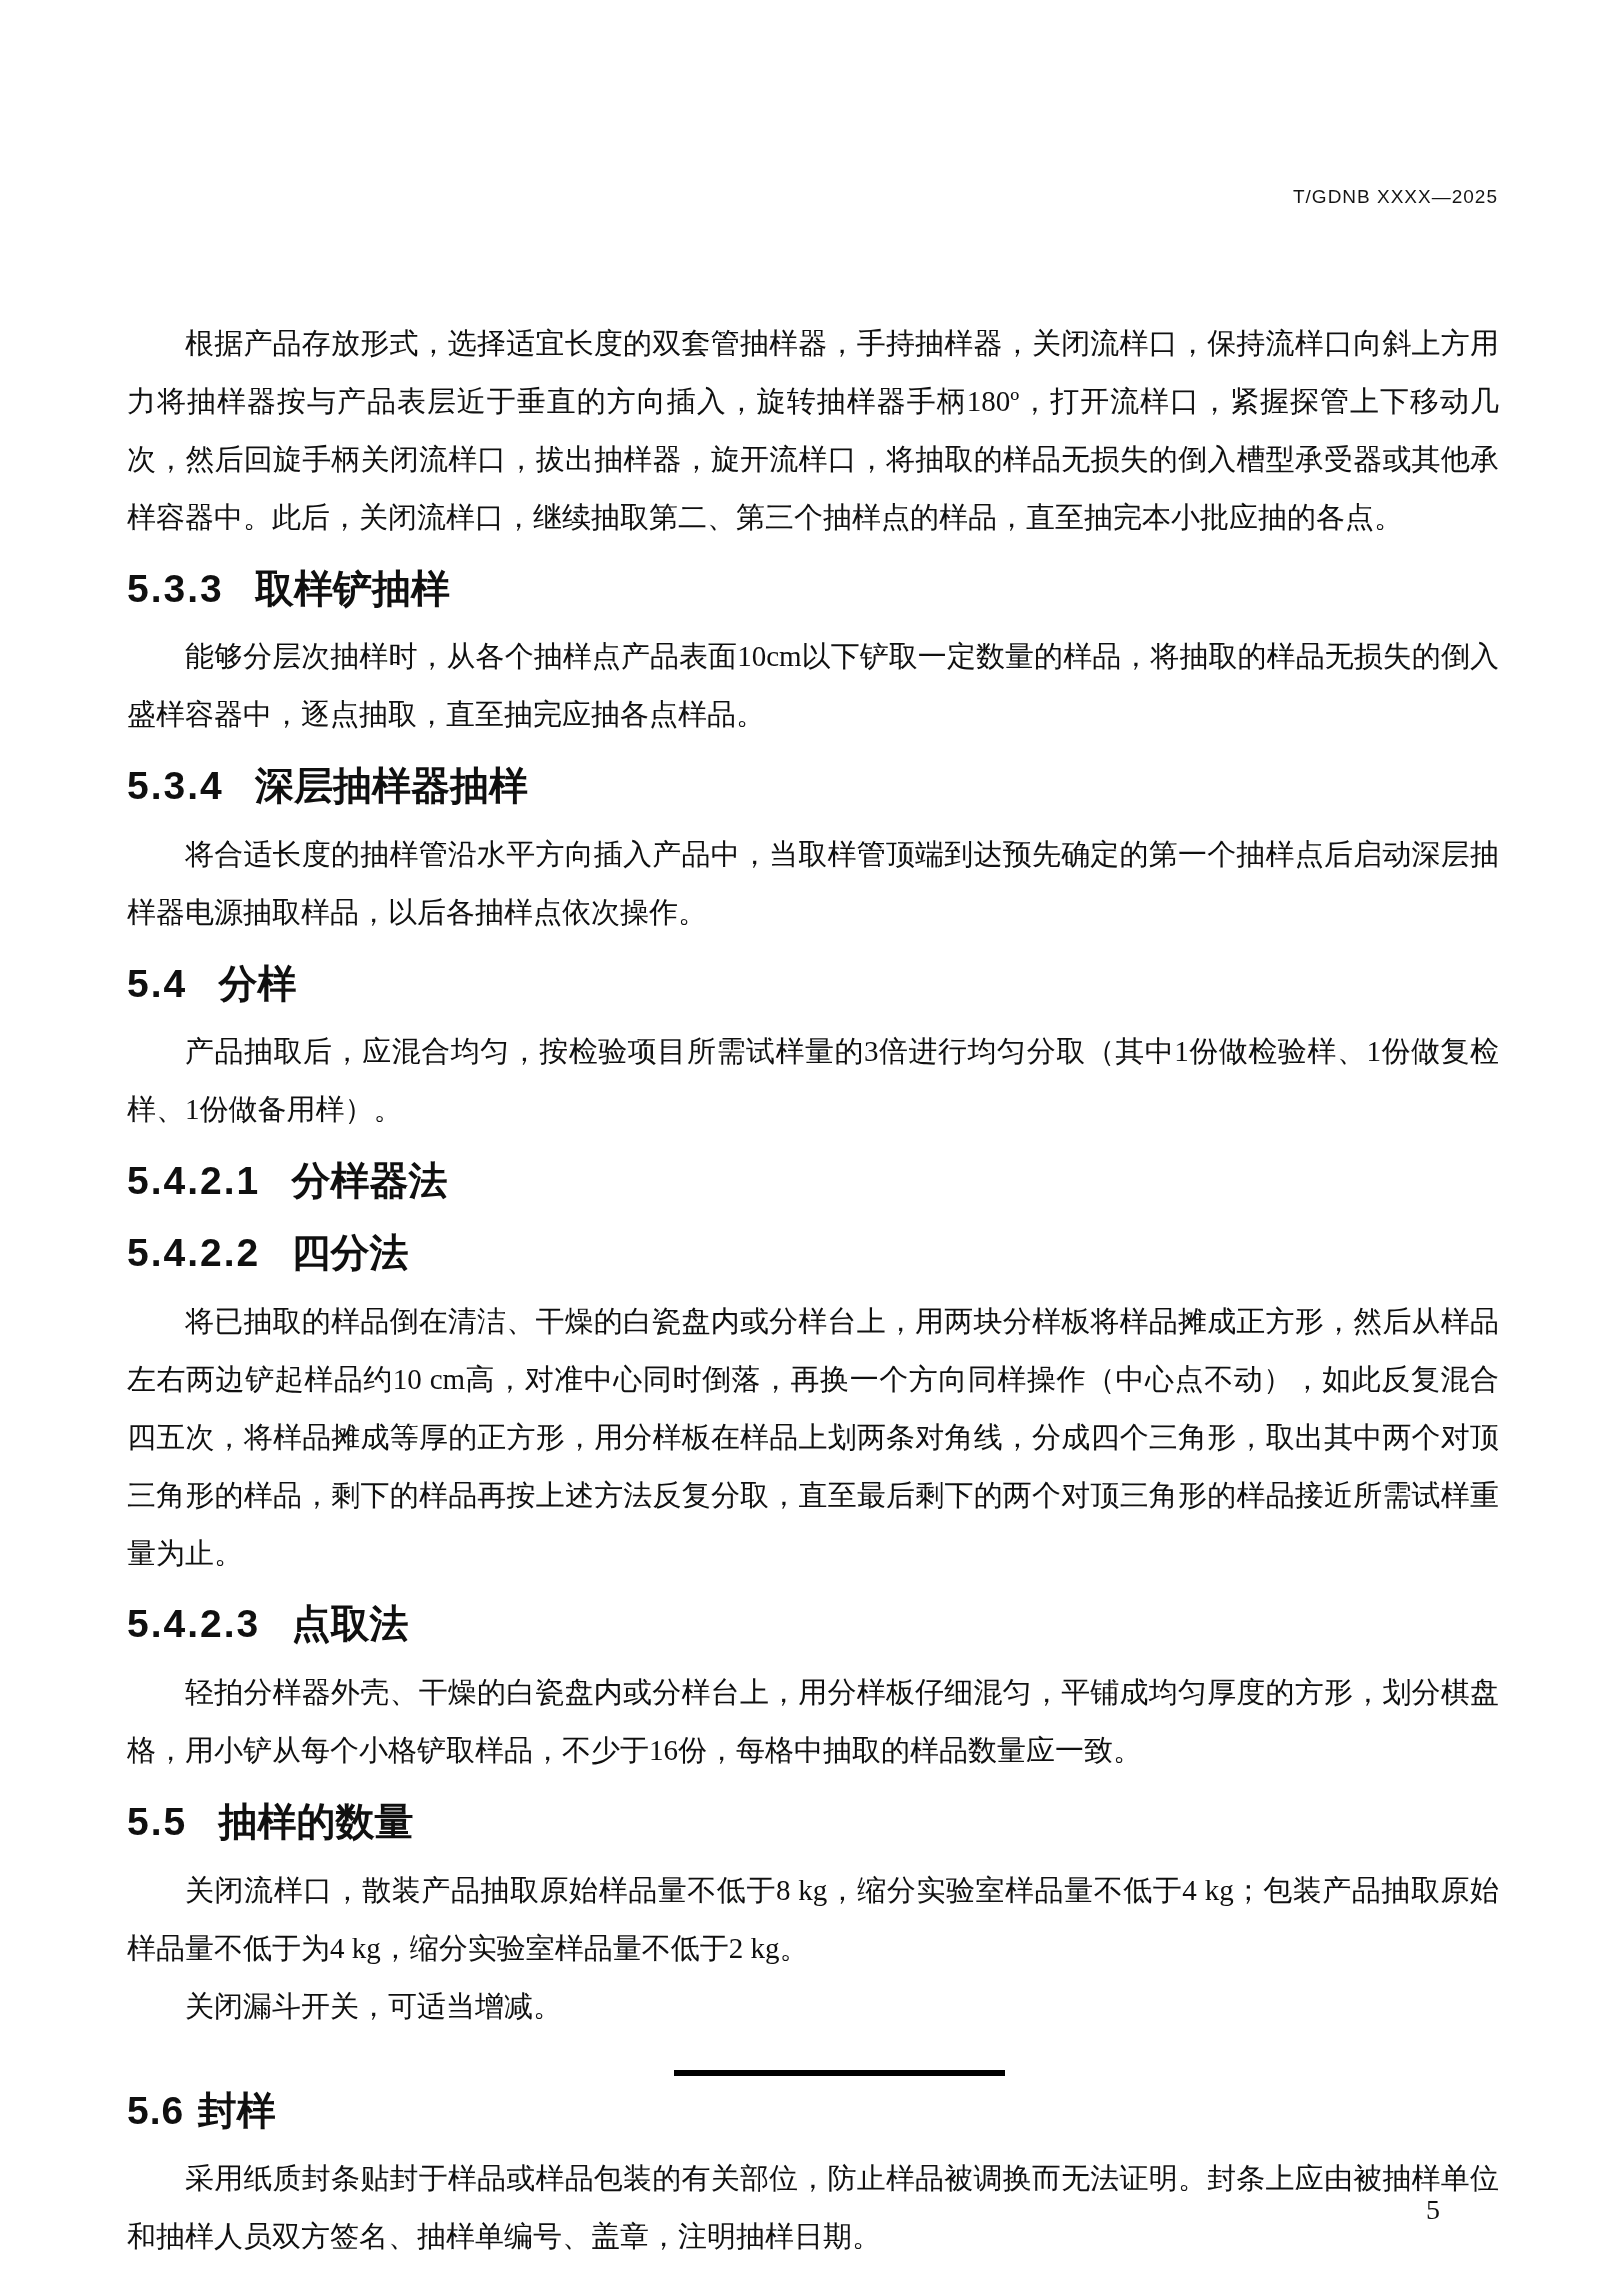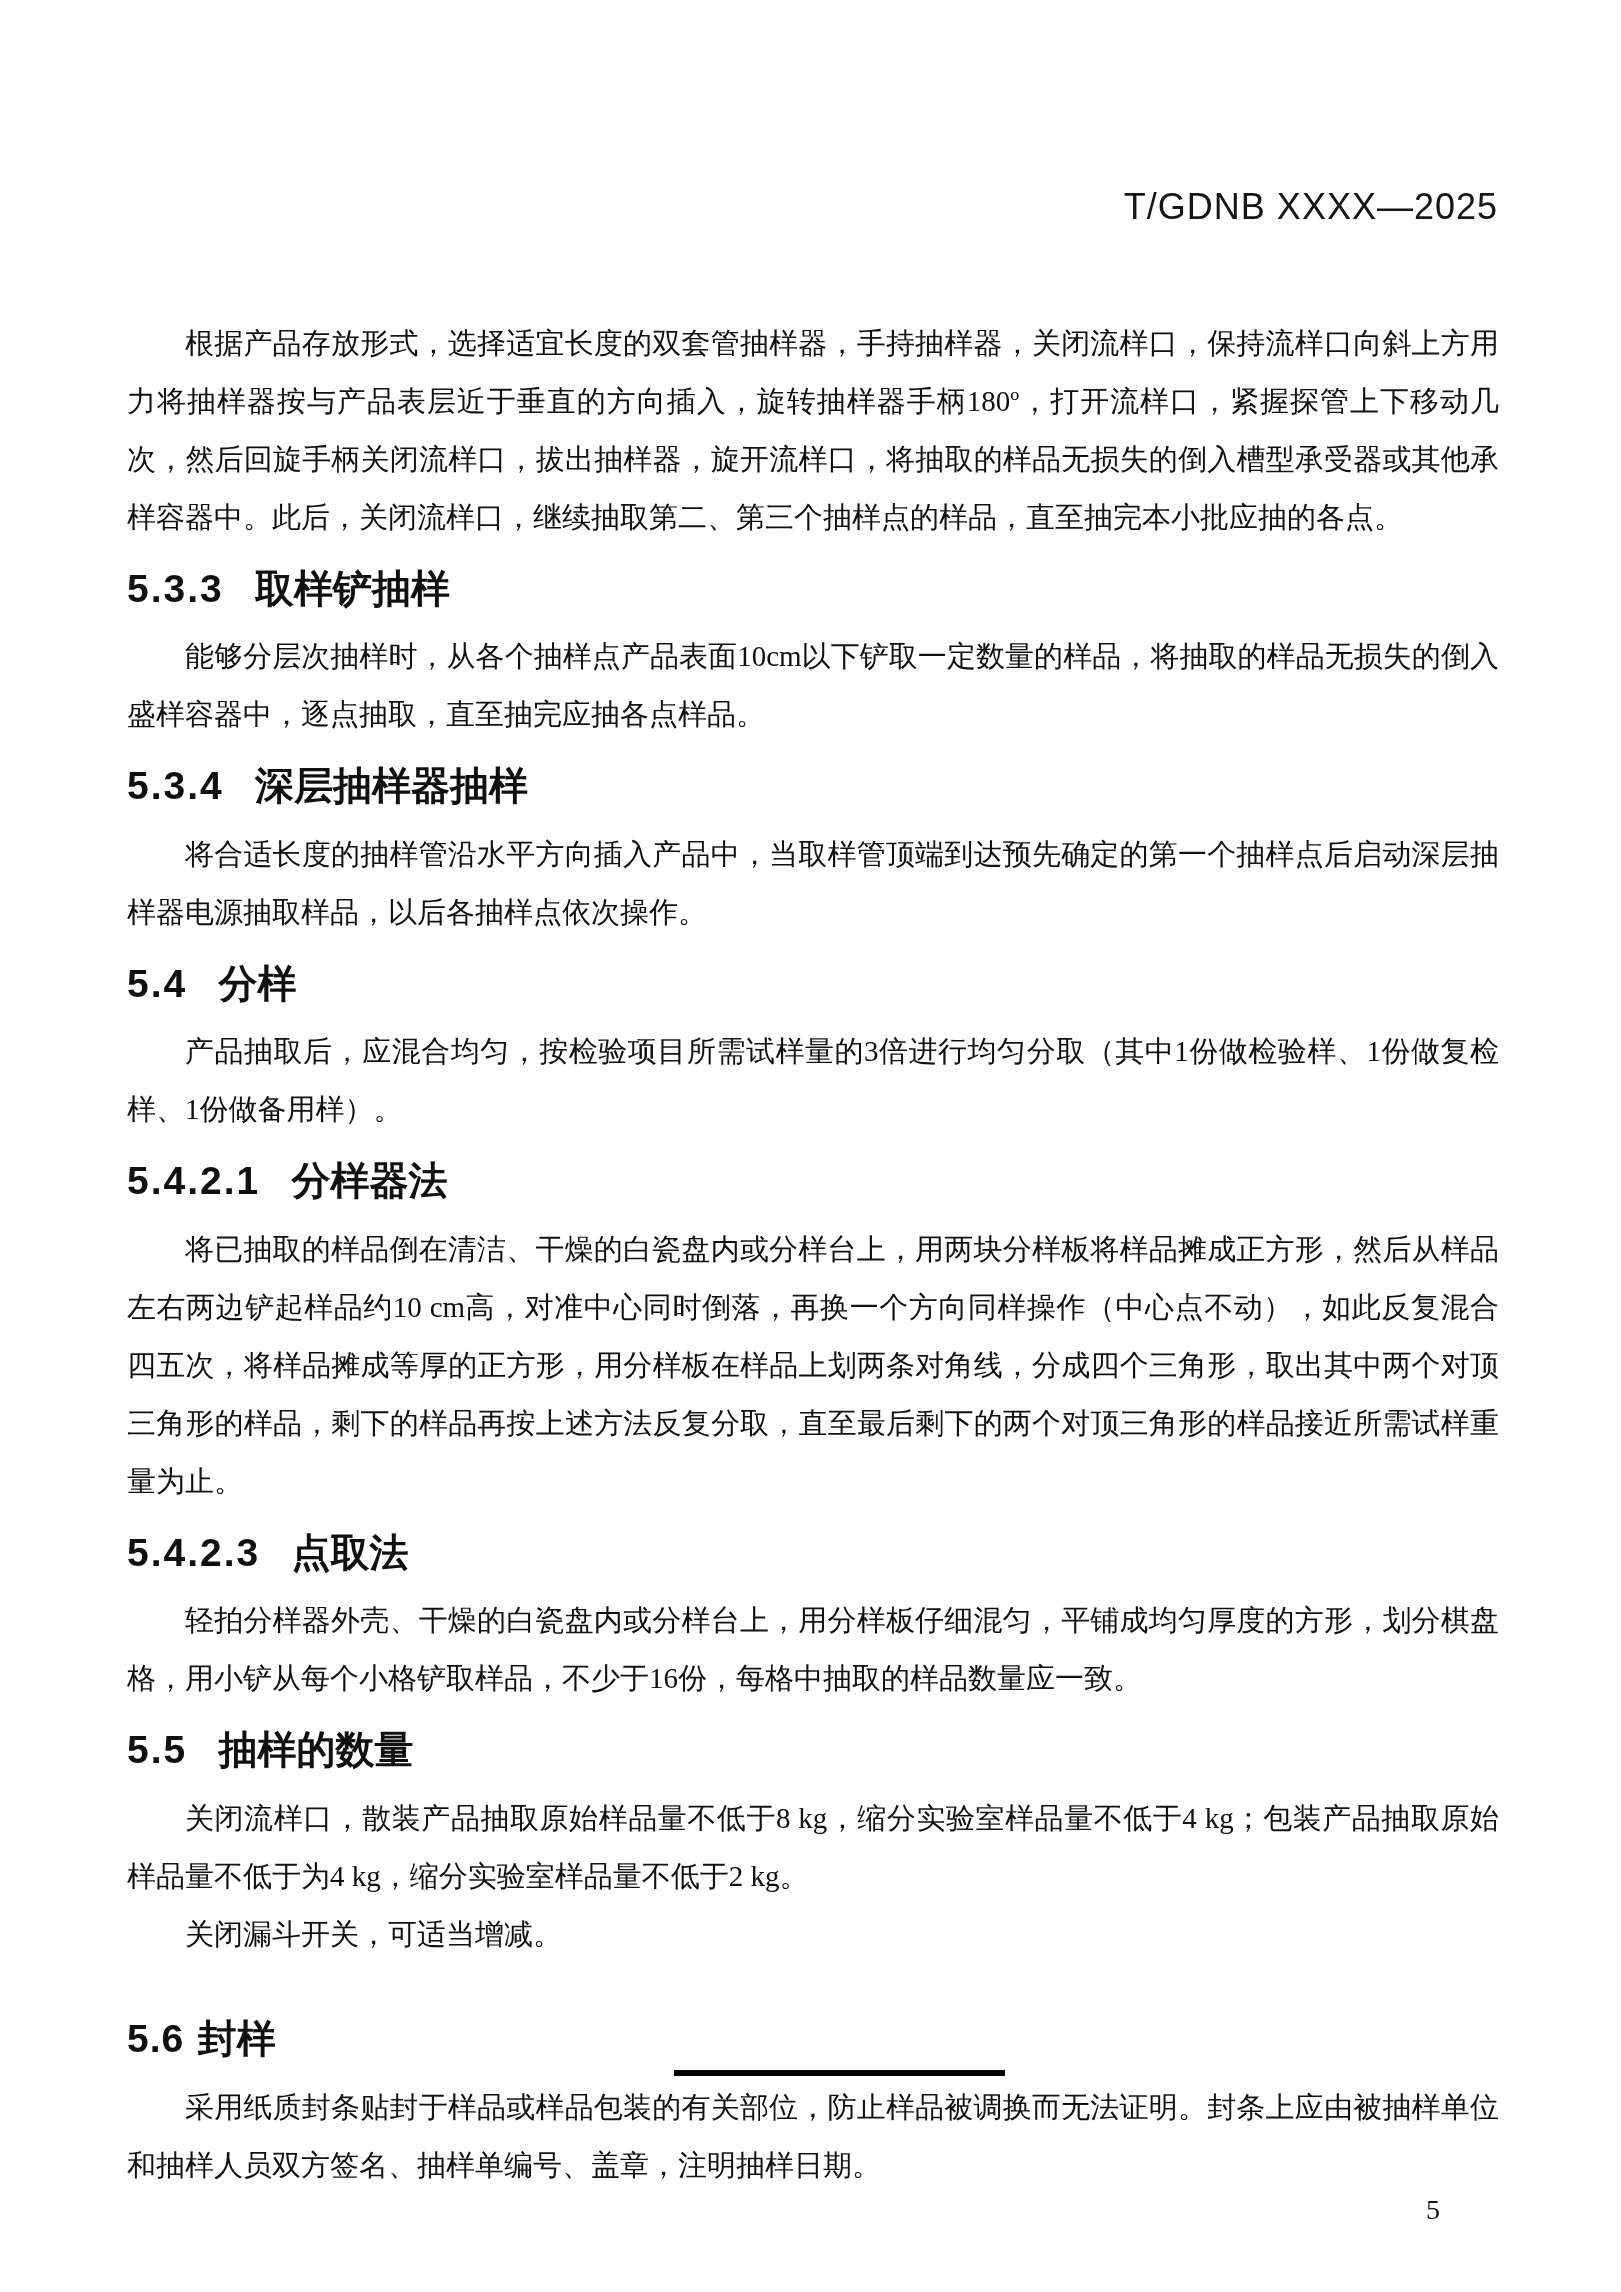--- a/index.html
+++ b/index.html
@@ -10,21 +10,21 @@
     background: #ffffff;
     color: #101010;
     font-family: "Liberation Serif", "DejaVu Serif", serif;
     overflow: hidden;
   }
   .doc-header {
     position: absolute;
     top: 186px;
     right: 123px;
     font-family: "Liberation Sans", "DejaVu Sans", sans-serif;
-    font-size: 36px;
+    font-size: 19px;
     letter-spacing: 1px;
     color: #151515;
   }
   .content {
     position: absolute;
     left: 127px;
     top: 314px;
     width: 1372px;
     font-size: 29px;
     line-height: 58px;
@@ -83,20 +83,21 @@
     <h2 class="heading"><span class="num">5.3.4</span><span class="title">深层抽样器抽样</span></h2>
     <p class="para">将合适长度的抽样管沿水平方向插入产品中，当取样管顶端到达预先确定的第一个抽样点后启动深层抽样器电源抽取样品，以后各抽样点依次操作。</p>
 
     <h2 class="heading"><span class="num">5.4</span><span class="title">分样</span></h2>
 
     <p class="para">产品抽取后，应混合均匀，按检验项目所需试样量的3倍进行均匀分取（其中1份做检验样、1份做复检样、1份做备用样）。</p>
 
 
     <h2 class="heading"><span class="num">5.4.2.1</span><span class="title">分样器法</span></h2>
 
+    <h2 class="heading"><span class="num">5.4.2.2</span><span class="title">四分法</span></h2>
     <p class="para">将已抽取的样品倒在清洁、干燥的白瓷盘内或分样台上，用两块分样板将样品摊成正方形，然后从样品左右两边铲起样品约10 cm高，对准中心同时倒落，再换一个方向同样操作（中心点不动），如此反复混合四五次，将样品摊成等厚的正方形，用分样板在样品上划两条对角线，分成四个三角形，取出其中两个对顶三角形的样品，剩下的样品再按上述方法反复分取，直至最后剩下的两个对顶三角形的样品接近所需试样重量为止。</p>
 
     <h2 class="heading"><span class="num">5.4.2.3</span><span class="title">点取法</span></h2>
     <p class="para">轻拍分样器外壳、干燥的白瓷盘内或分样台上，用分样板仔细混匀，平铺成均匀厚度的方形，划分棋盘格，用小铲从每个小格铲取样品，不少于16份，每格中抽取的样品数量应一致。</p>
 
     <h2 class="heading"><span class="num">5.5</span><span class="title">抽样的数量</span></h2>
     <p class="para">关闭流样口，散装产品抽取原始样品量不低于8 kg，缩分实验室样品量不低于4 kg；包装产品抽取原始样品量不低于为4 kg，缩分实验室样品量不低于2 kg。</p>
     <p class="para">关闭漏斗开关，可适当增减。</p>
 
     <h2 class="heading tight gap-top"><span class="num">5.6</span><span class="title">封样</span></h2>

